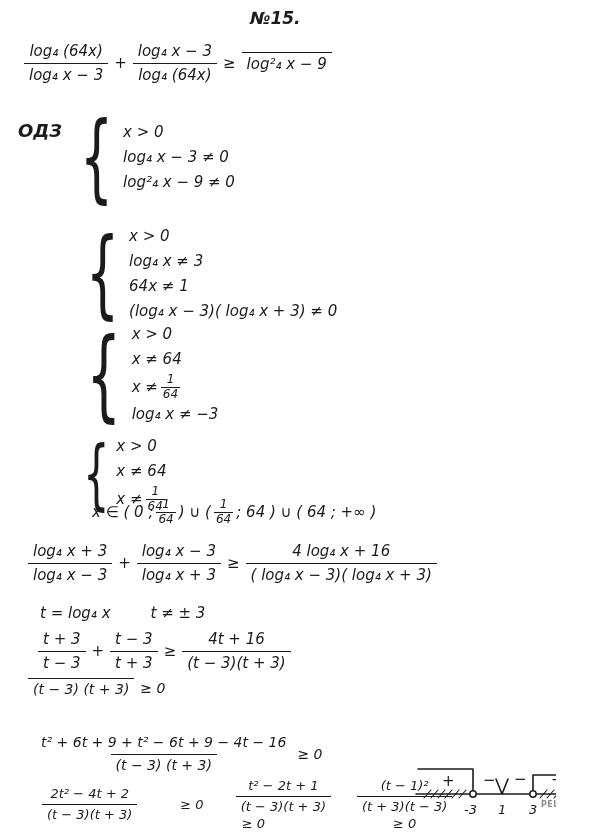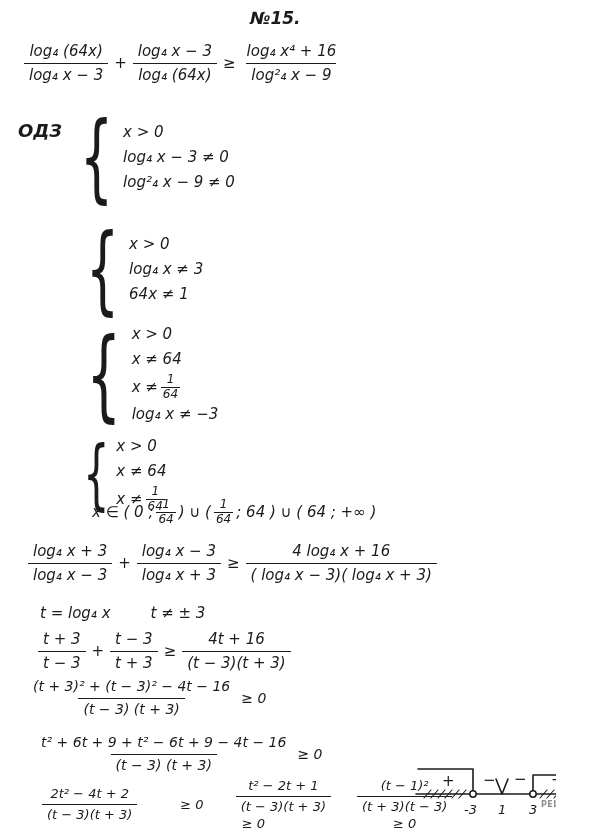--- a/index.html
+++ b/index.html
@@ -50,21 +50,20 @@
       <span class="num">log₄ (64x)</span>
       <span class="den">log₄ x − 3</span>
     </span>
     <span class="op">+</span>
     <span class="frac">
       <span class="num">log₄ x − 3</span>
       <span class="den">log₄ (64x)</span>
     </span>
     <span class="op">≥</span>
     <span class="frac">
-      <span class="num">log₄ x⁴ + 16</span>
       <span class="den">log²₄ x − 9</span>
     </span>
   </div>
 
   <div class="odz-label">ОДЗ</div>
 
   <div class="sysrow fs15" style="left:66px; top:112px;">
     <span class="brace b96">{</span>
     <span class="syslines">
       <span class="sysline">x &gt; 0</span>
@@ -72,20 +71,21 @@
       <span class="sysline">log²₄ x − 9 ≠ 0</span>
     </span>
   </div>
 
   <div class="sysrow fs15" style="left:72px; top:224px;">
     <span class="brace b96">{</span>
     <span class="syslines">
       <span class="sysline">x &gt; 0</span>
       <span class="sysline">log₄ x ≠ 3</span>
       <span class="sysline">64x ≠ 1</span>
+      <span class="sysline">(log₄ x − 3)( log₄ x + 3) ≠ 0</span>
     </span>
   </div>
 
   <div class="sysrow fs15" style="left:72px; top:322px;">
     <span class="brace b100">{</span>
     <span class="syslines">
       <span class="sysline">x &gt; 0</span>
       <span class="sysline">x ≠ 64</span>
       <span class="sysline" style="line-height:30px;">
         <span>x ≠</span>
@@ -161,21 +161,20 @@
     </span>
     <span class="op">≥</span>
     <span class="frac">
       <span class="num">4t + 16</span>
       <span class="den">(t − 3)(t + 3)</span>
     </span>
   </div>
 
   <div class="mrow fs14" style="left:28px; top:678px;">
     <span class="frac">
-      <span class="num">(t + 3)²  +  (t − 3)²  −  4t − 16</span>
       <span class="den">(t − 3) (t + 3)</span>
     </span>
     <span class="op">≥ 0</span>
   </div>
 
   <div class="mrow fs14" style="left:36px; top:734px;">
     <span class="frac">
       <span class="num">t² + 6t + 9 + t² − 6t + 9 − 4t − 16</span>
       <span class="den">(t − 3) (t + 3)</span>
     </span>

